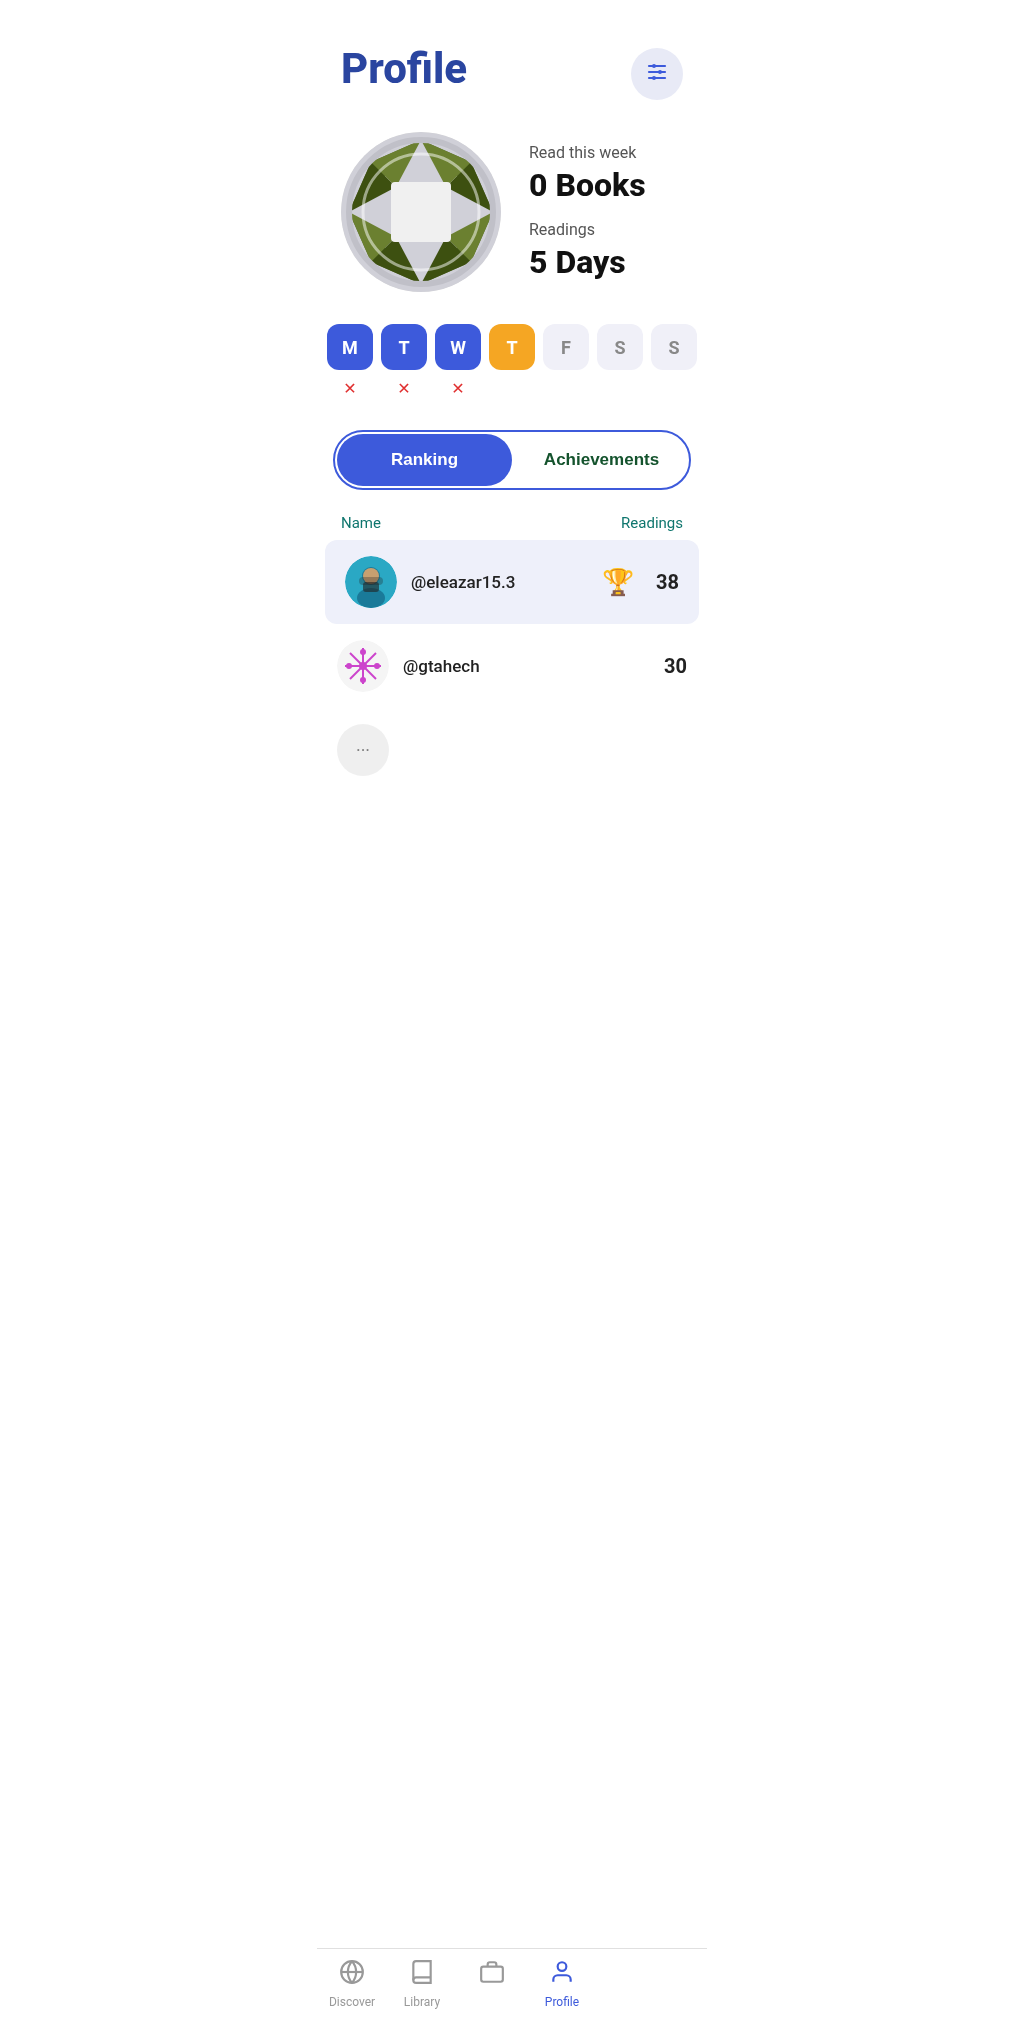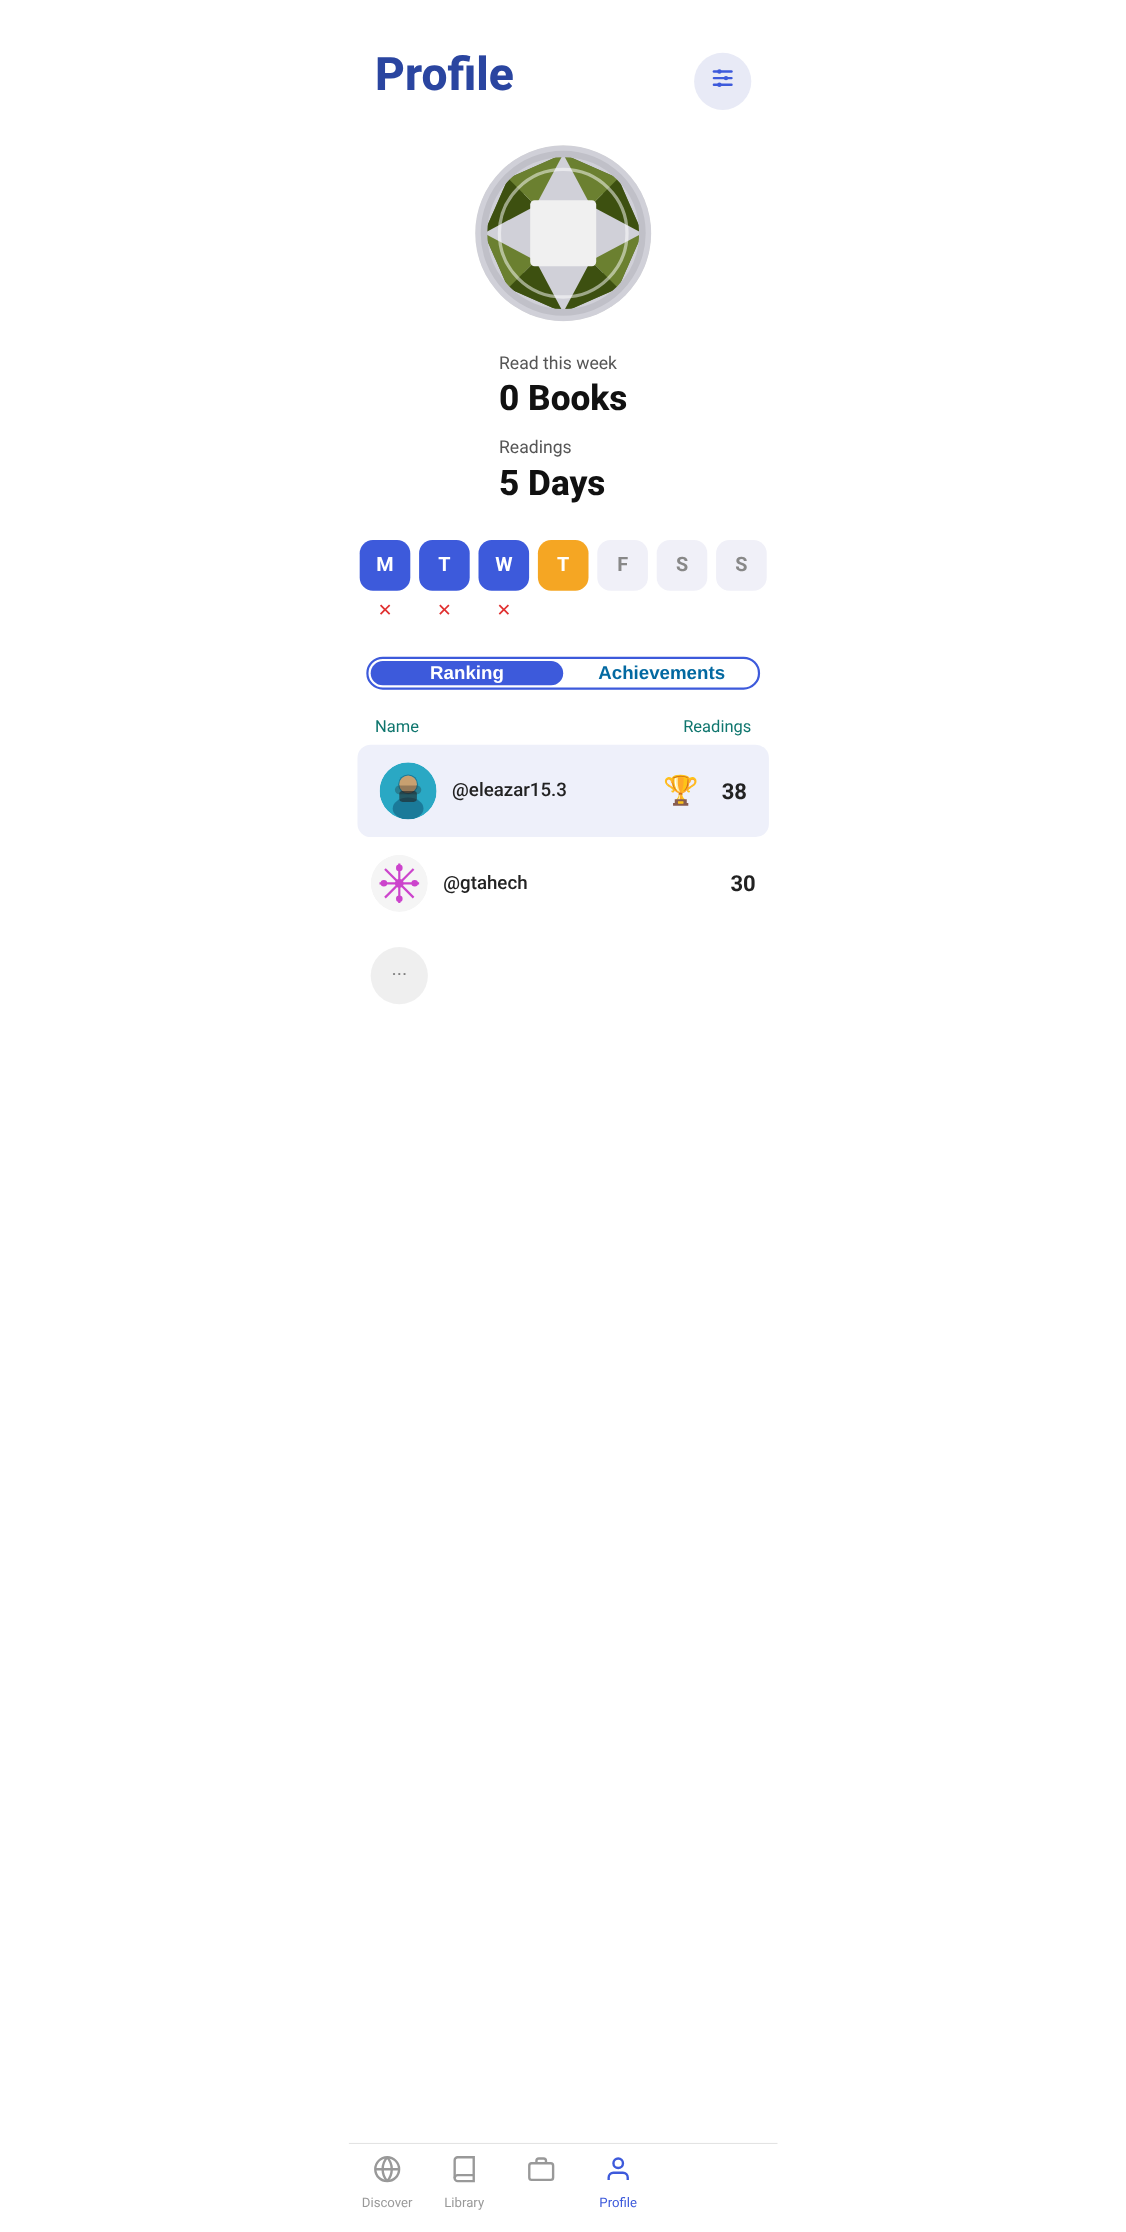--- a/index.html
+++ b/index.html
@@ -42,21 +42,20 @@
       font-size: 20px;
       color: #3d5adb;
     }
 
     
     .profile-section {
       display: flex;
       align-items: center;
       padding: 16px 24px 24px;
       gap: 28px;
-      flex-direction: column;
     }
     .avatar-container {
       width: 160px;
       height: 160px;
       border-radius: 50%;
       background: #e0e0e0;
       flex-shrink: 0;
       overflow: hidden;
       display: flex;
       align-items: center;
@@ -151,41 +150,41 @@
     
     .toggle-section {
       padding: 8px 16px 16px;
     }
     .toggle-container {
       display: flex;
       background: #fff;
       border: 2px solid #3d5adb;
       border-radius: 30px;
       overflow: hidden;
-      height: 30px;
+      height: 60px;
     }
     .toggle-btn {
       flex: 1;
       display: flex;
       align-items: center;
       justify-content: center;
       font-size: 17px;
       font-weight: 600;
       cursor: pointer;
       border: none;
       background: transparent;
     }
     .toggle-btn.active {
       background: #3d5adb;
       color: #fff;
       border-radius: 26px;
       margin: 2px;
     }
     .toggle-btn.inactive {
-      color: #0369a1;
+      color: #14532d;
     }
 
     
     .table-header {
       display: flex;
       justify-content: space-between;
       padding: 8px 24px;
       color: #0f766e;
       font-size: 15px;
     }

